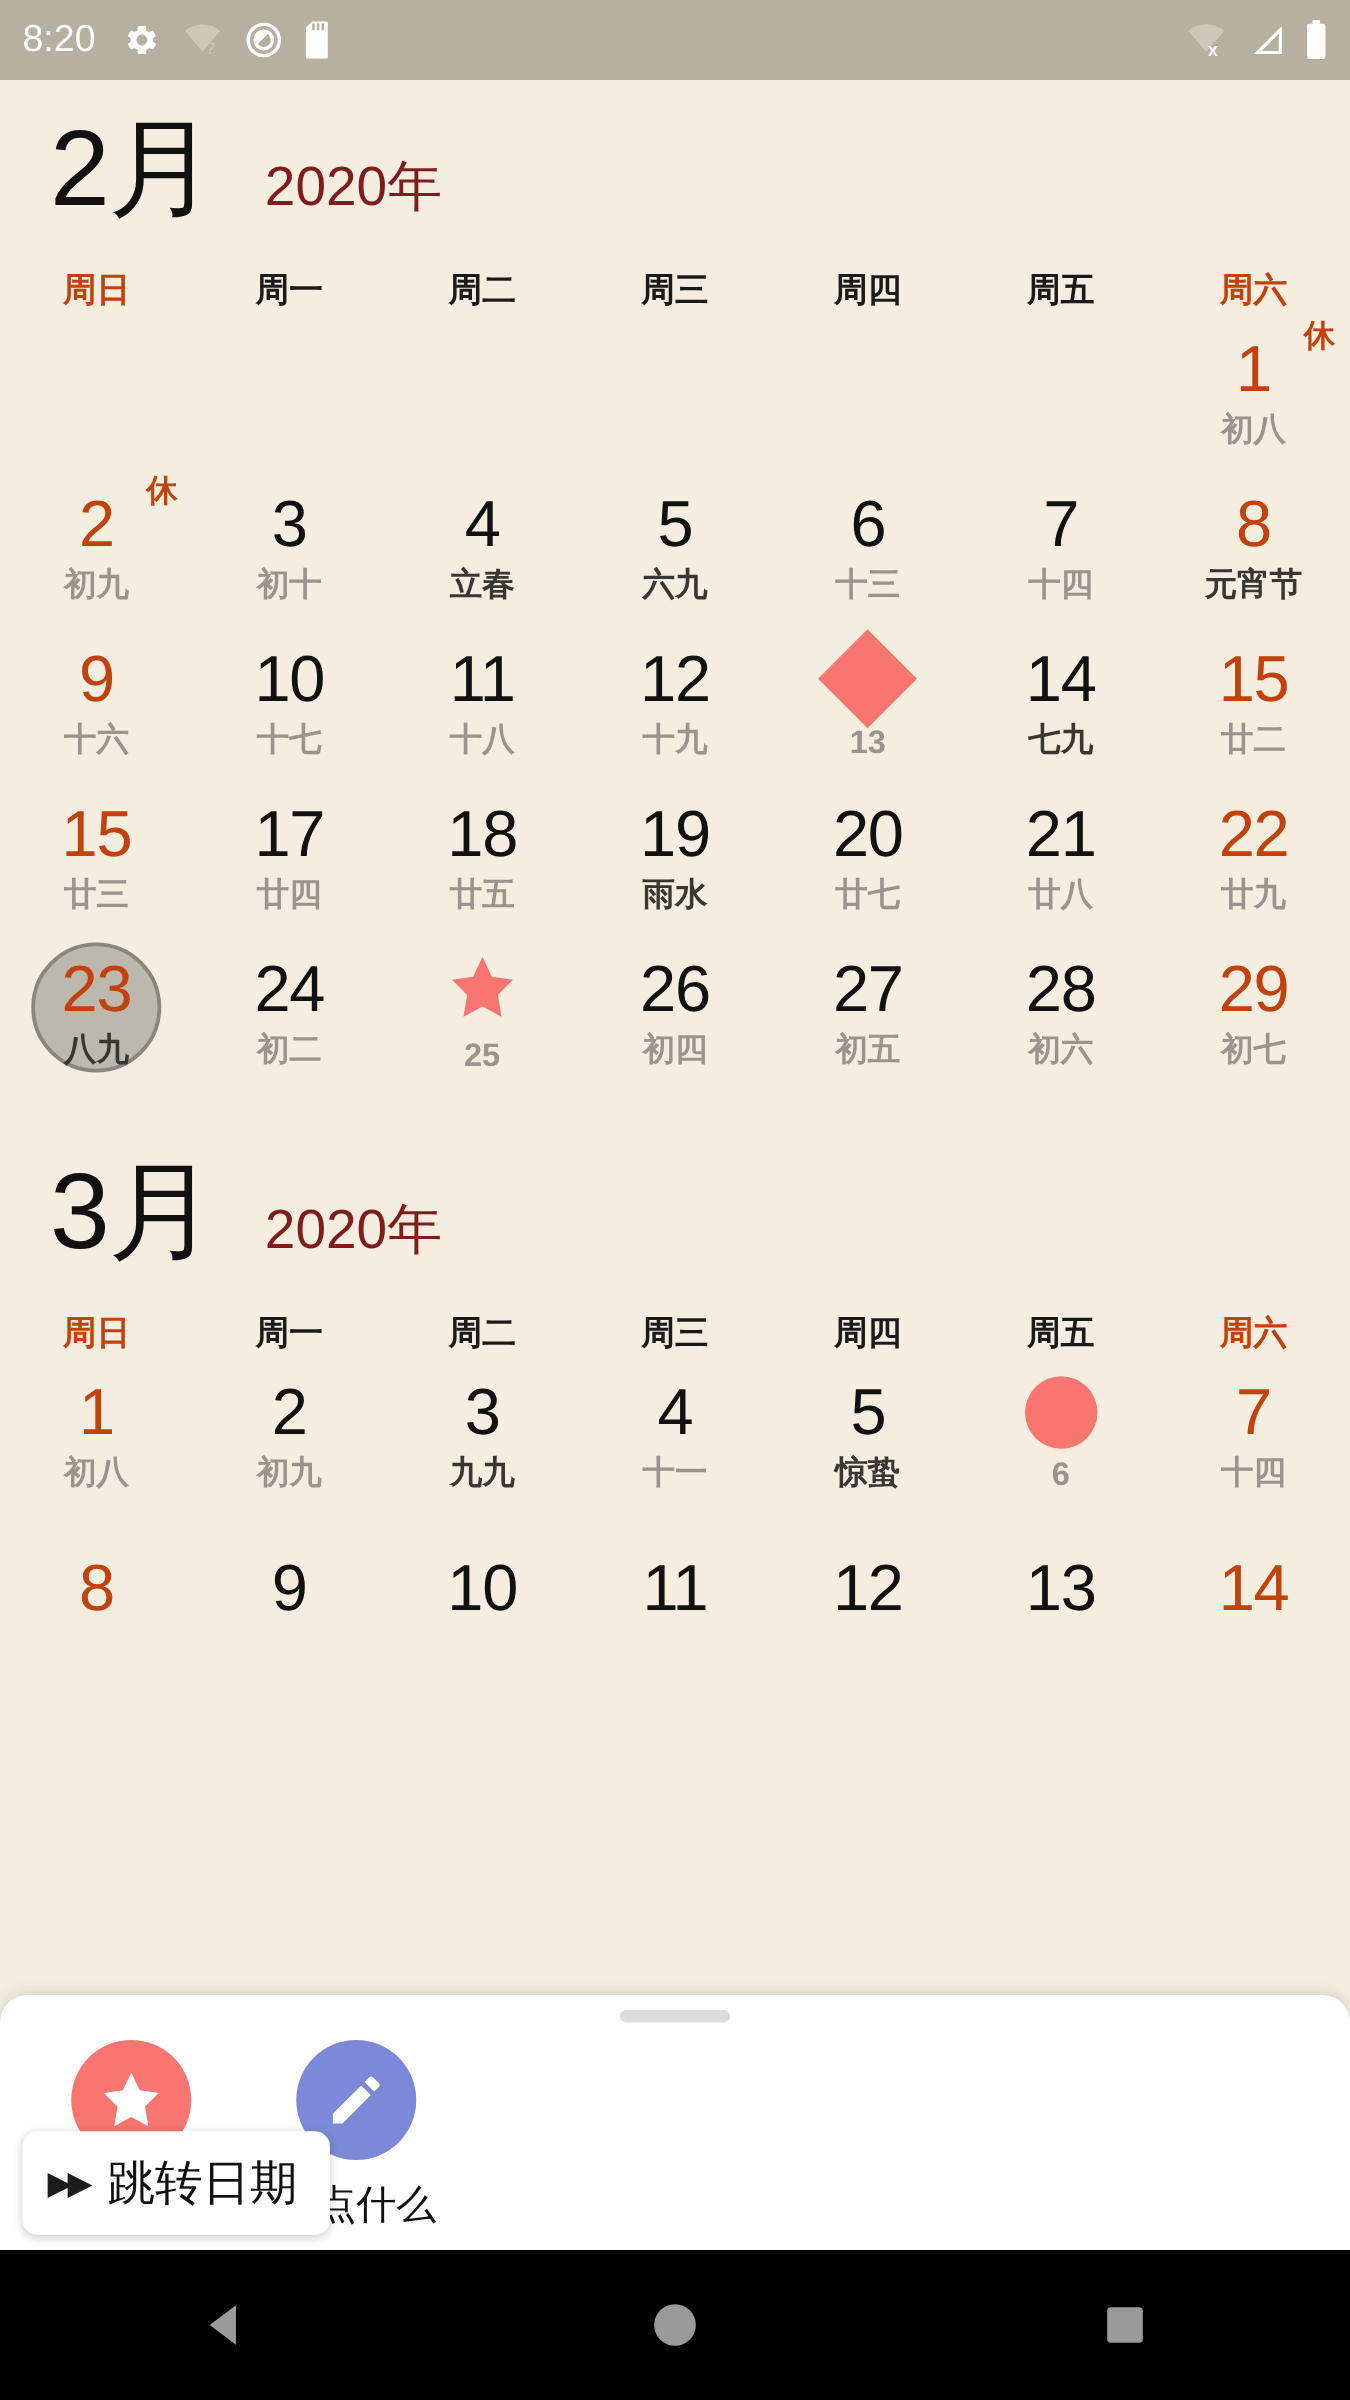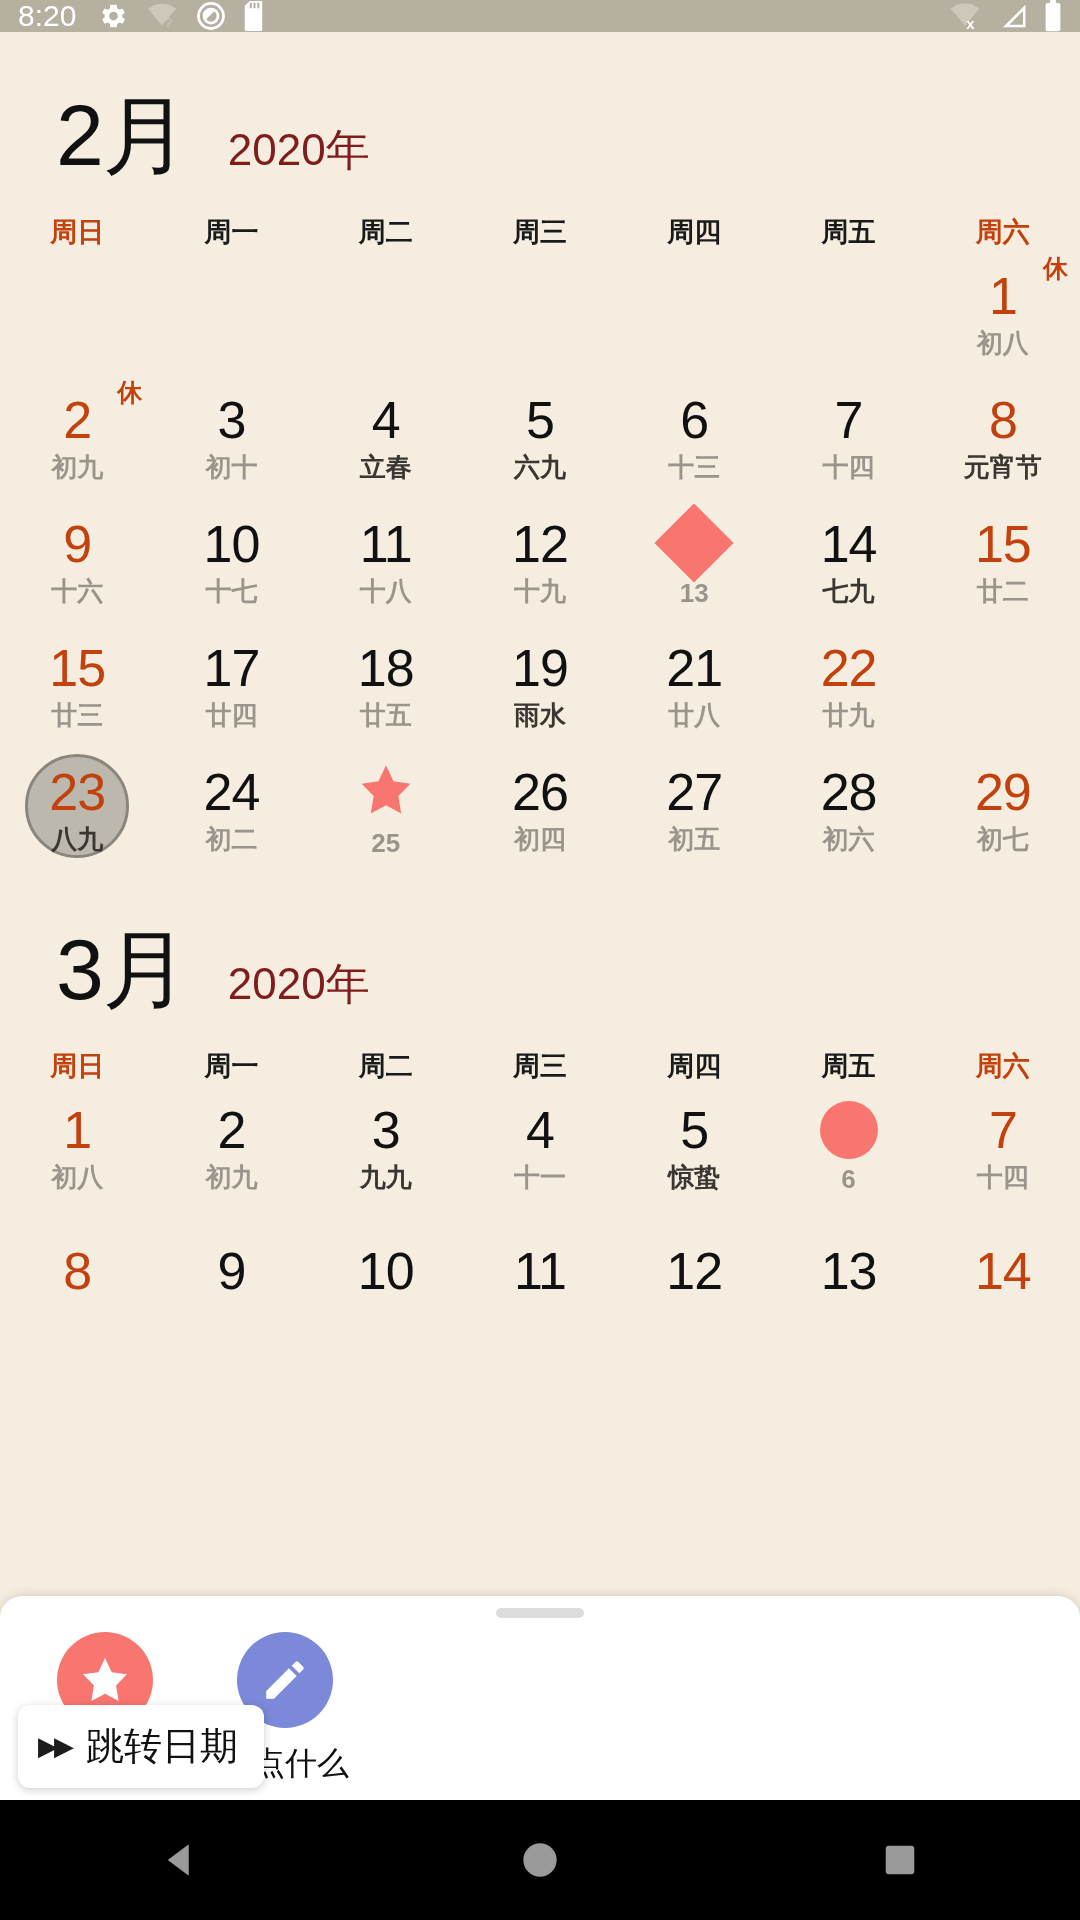--- a/index.html
+++ b/index.html
@@ -5,40 +5,40 @@
   * { box-sizing: border-box; margin: 0; padding: 0; }
   html, body {
     width: 1080px; height: 1920px;
     font-family: "Liberation Sans", "DejaVu Sans", sans-serif;
     overflow: hidden;
   }
   body { background: #f5eee0; position: relative; }
 
   
   #statusbar {
-    height: 32px; background: #b6b0a1;
+    height: 64px; background: #b6b0a1;
     display: flex; align-items: center; padding: 0 18px;
     position: relative; z-index: 30;
   }
   #statusbar .time {
     color: #ffffff; font-size: 30px; letter-spacing: 0px;
     margin-right: 22px; line-height: 1;
   }
   .sb-icon { margin-right: 18px; display: flex; align-items: center; }
   .sb-right { margin-left: auto; display: flex; align-items: center; }
   .sb-right .sb-icon { margin-right: 0; margin-left: 16px; }
 
   
   #calendar-scroll {
     position: absolute; top: 46px; left: 0; right: 0; bottom: 120px;
     background: #f5eee0; overflow: hidden;
   }
   .month-block { padding: 0 0 10px 0; }
   .month-header {
-    display: flex; align-items: baseline; padding: 46px 0 0 56px;
+    display: flex; align-items: baseline; padding: 46px 0 0 40px;
   }
   .month-number {
     font-size: 86px; color: #111111; line-height: 1;
     letter-spacing: -1px; font-weight: 400;
   }
   .month-year {
     font-size: 44px; color: #7f1d1d; margin-left: 40px; line-height: 1;
   }
   .weekday-row {
     display: grid; grid-template-columns: repeat(7, 1fr);
@@ -330,20 +330,26 @@
             </div>
           </div>
           <div class="day-cell">
             <div class="day-inner">
               <div class="day-number">19</div>
               <div class="day-sub strong">雨水</div>
             </div>
           </div>
           <div class="day-cell">
             <div class="day-inner">
+              <div class="day-number">20</div>
+              <div class="day-sub">廿七</div>
+            </div>
+          </div>
+          <div class="day-cell">
+            <div class="day-inner">
               <div class="day-number">21</div>
               <div class="day-sub">廿八</div>
             </div>
           </div>
           <div class="day-cell">
             <div class="day-inner">
               <div class="day-number weekend">22</div>
               <div class="day-sub">廿九</div>
             </div>
           </div>

